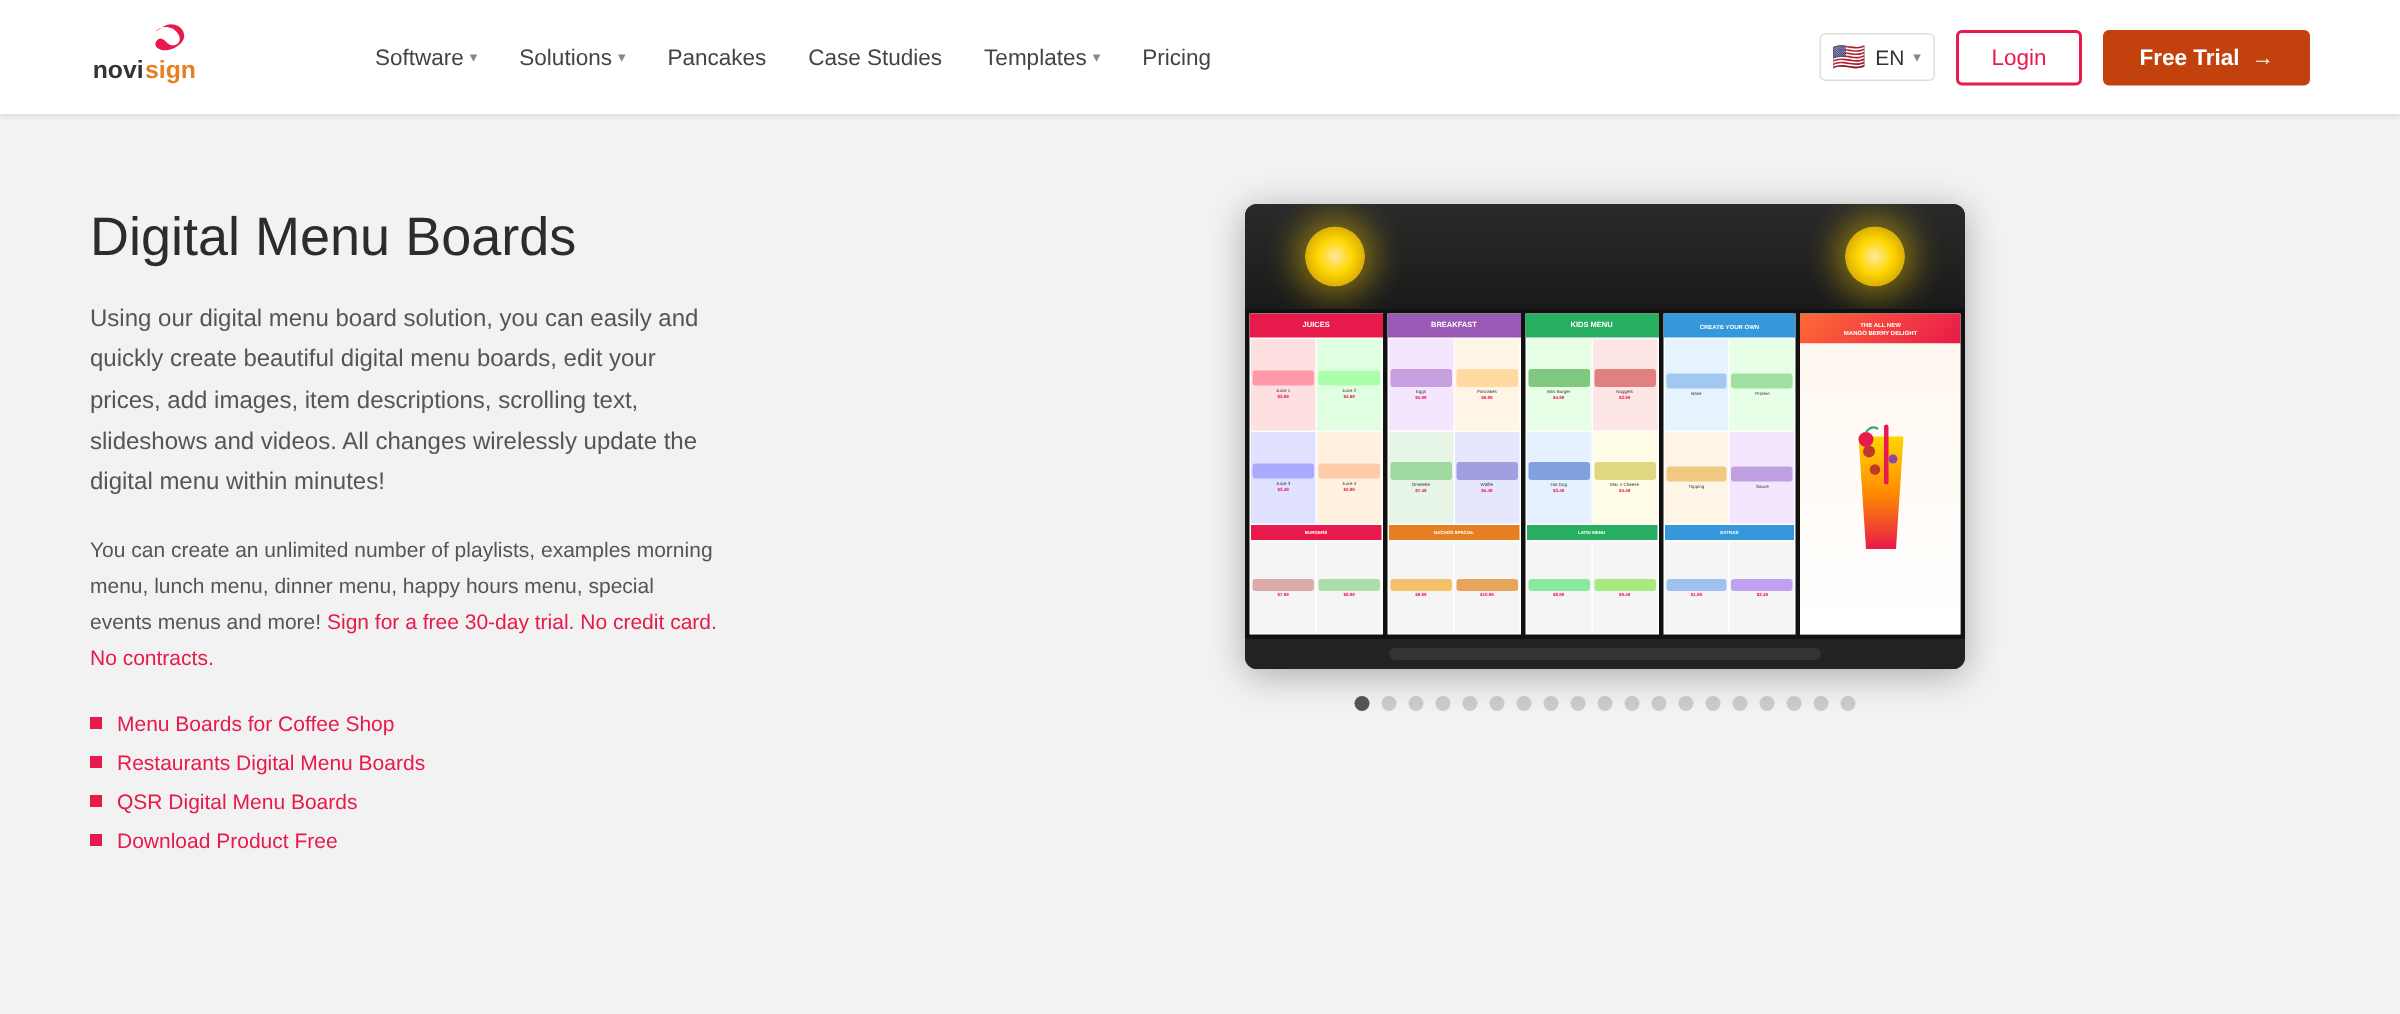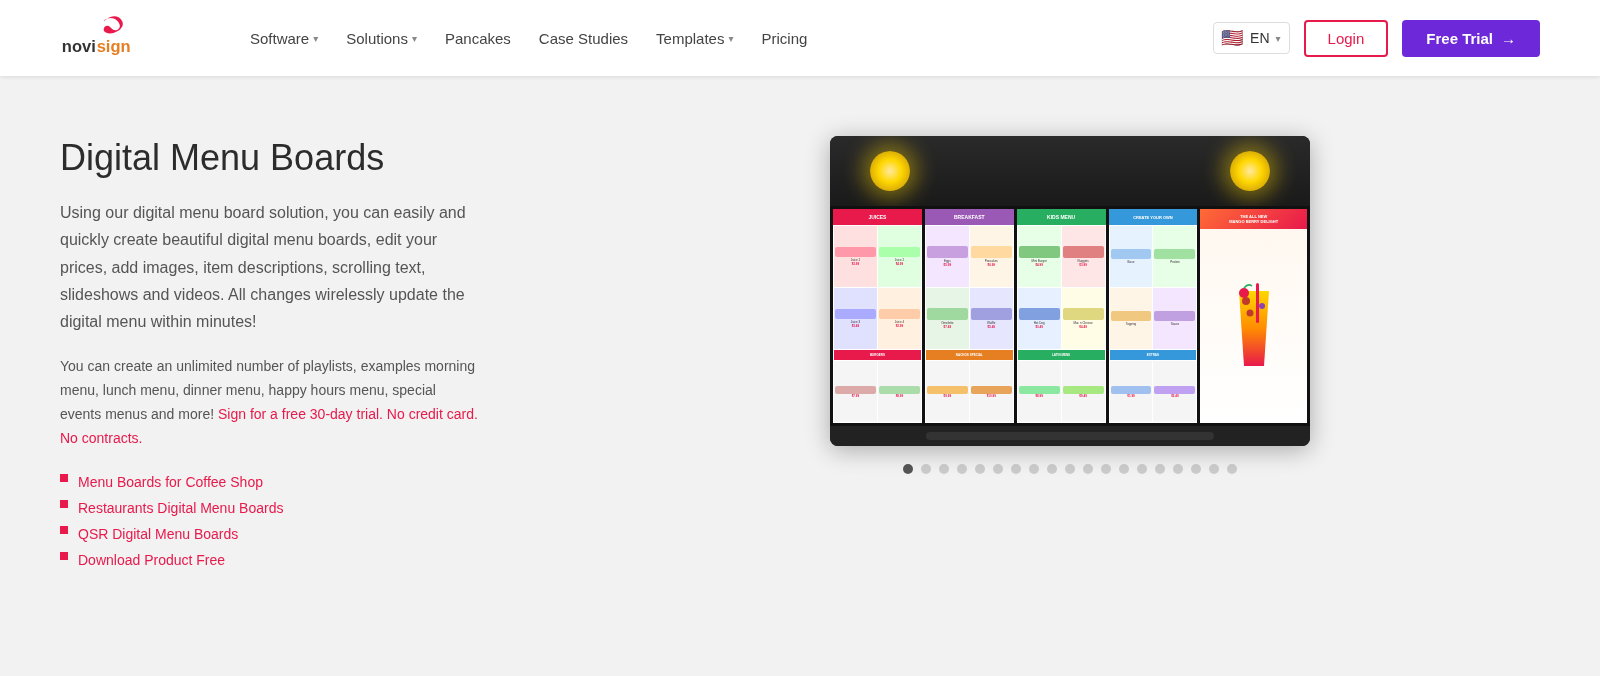--- a/index.html
+++ b/index.html
@@ -58,21 +58,21 @@
       border: 2px solid #e8194b;
       color: #e8194b;
       background: #fff;
       border-radius: 4px;
       padding: 8px 22px;
       font-size: 15px;
       cursor: pointer;
       font-weight: 500;
     }
     .free-trial-btn {
-      background: #6d28d9;
+      background: #c2410c;
       color: #fff;
       border: none;
       border-radius: 4px;
       padding: 10px 24px;
       font-size: 15px;
       cursor: pointer;
       font-weight: 600;
       display: flex;
       align-items: center;
       gap: 8px;
@@ -122,20 +122,21 @@
       margin-bottom: 12px;
     }
     .app-list {
       list-style: none;
       display: flex;
       flex-direction: column;
       gap: 10px;
     }
     .app-list li {
       display: flex;
+      align-items: center;
       gap: 10px;
       font-size: 14px;
     }
     .bullet {
       width: 8px;
       height: 8px;
       background: #e8194b;
       flex-shrink: 0;
     }
     .app-list a {

